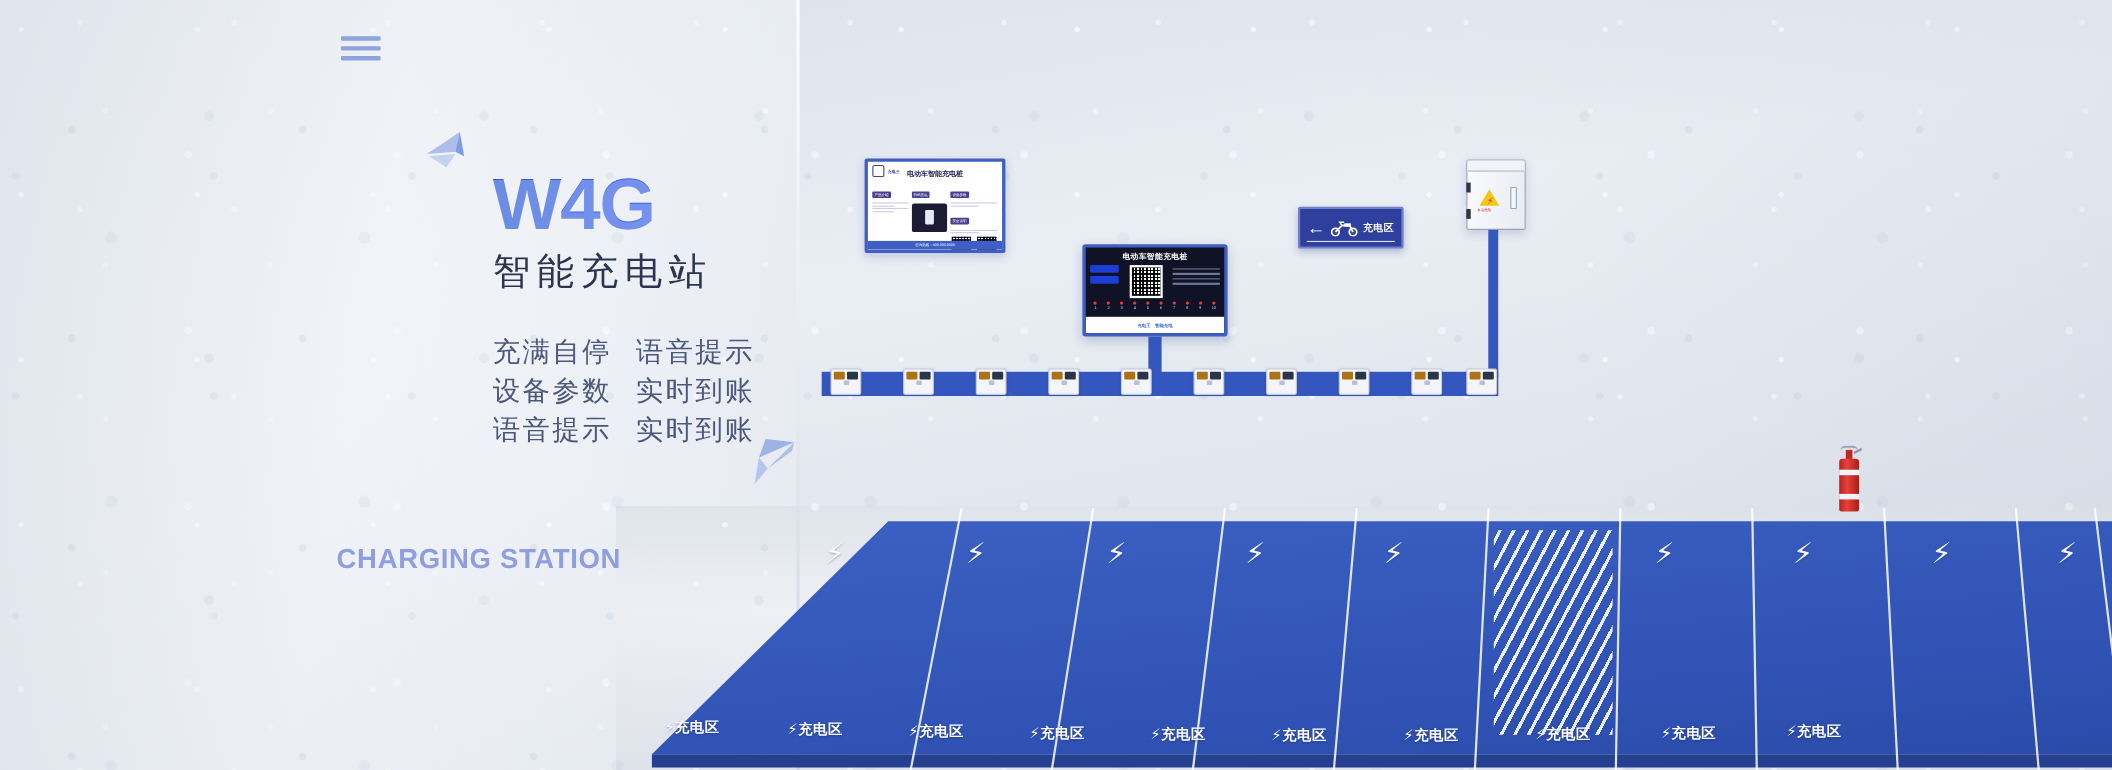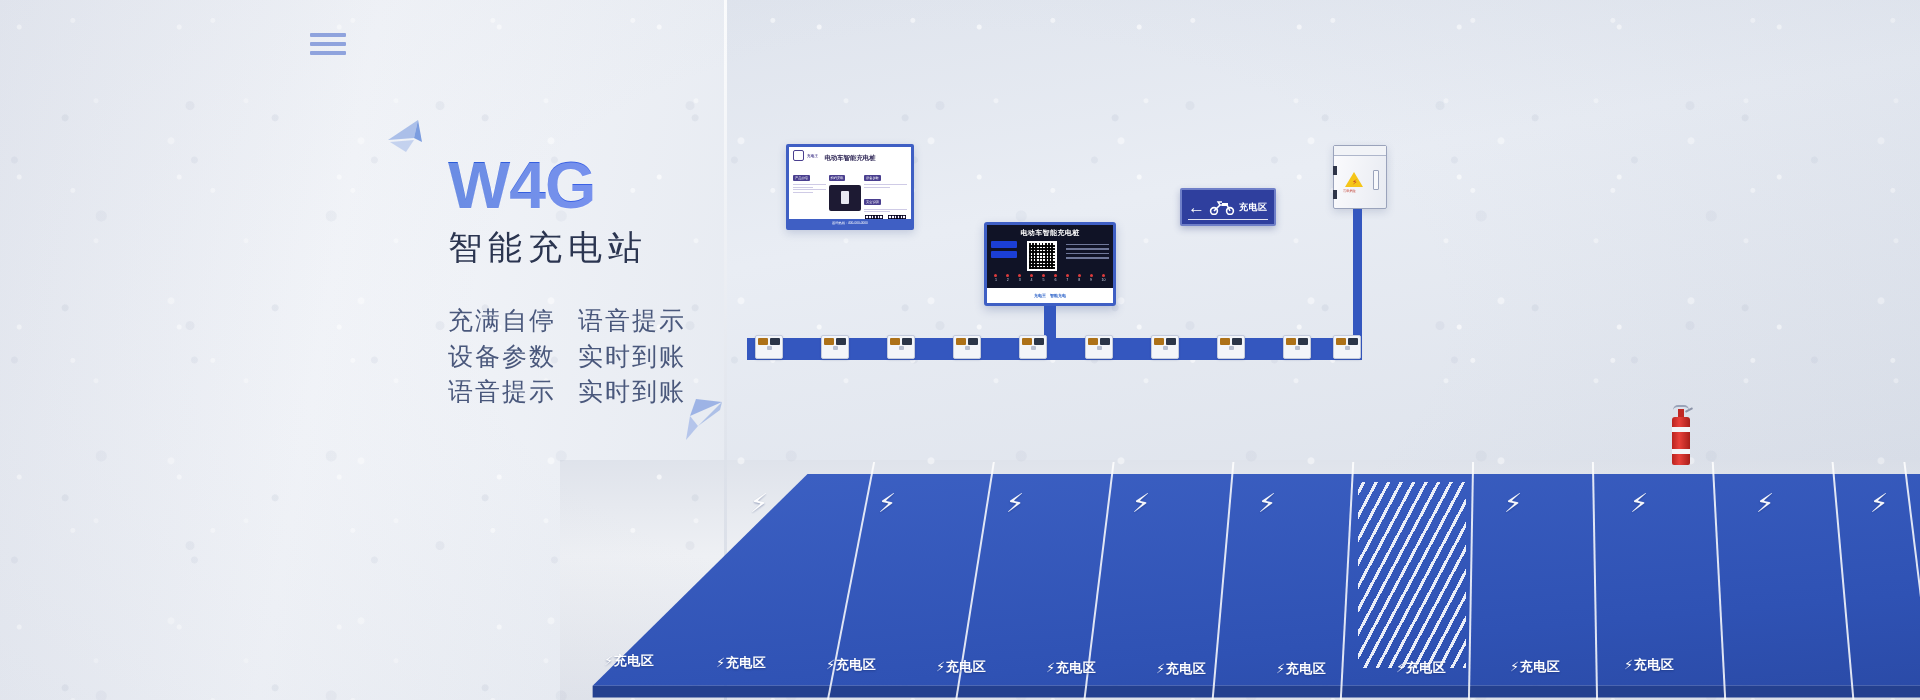--- a/index.html
+++ b/index.html
@@ -256,20 +256,21 @@
         <span>实时到账</span>
       </div>
       <div class="feat-row">
         <span>语音提示</span>
         <span>实时到账</span>
       </div>
     </div>
   </div>
 
   <div id="eng">
+    <div>CHARGING STATION</div>
   </div>
 
   <div id="poster">
     <div class="p-head">
       <div class="p-logo"></div>
       <div class="p-brand">充电王</div>
     </div>
     <div class="p-title">电动车智能充电桩</div>
     <div class="p-cols">
       <div class="p-col">

